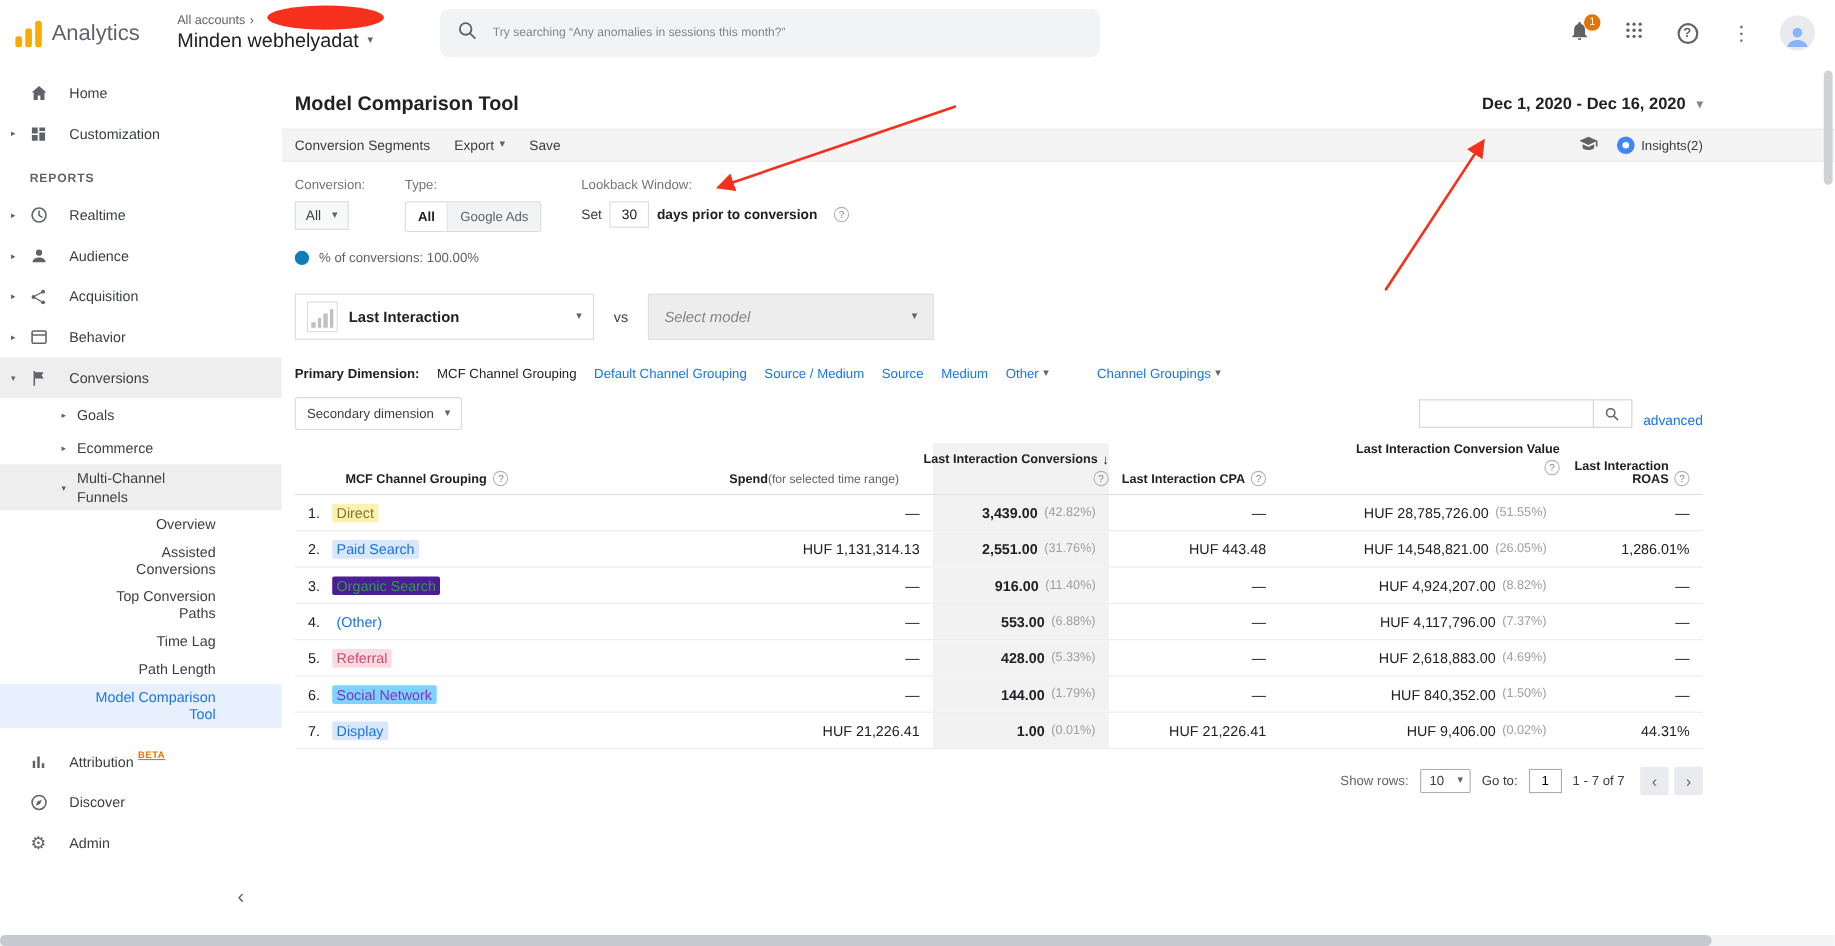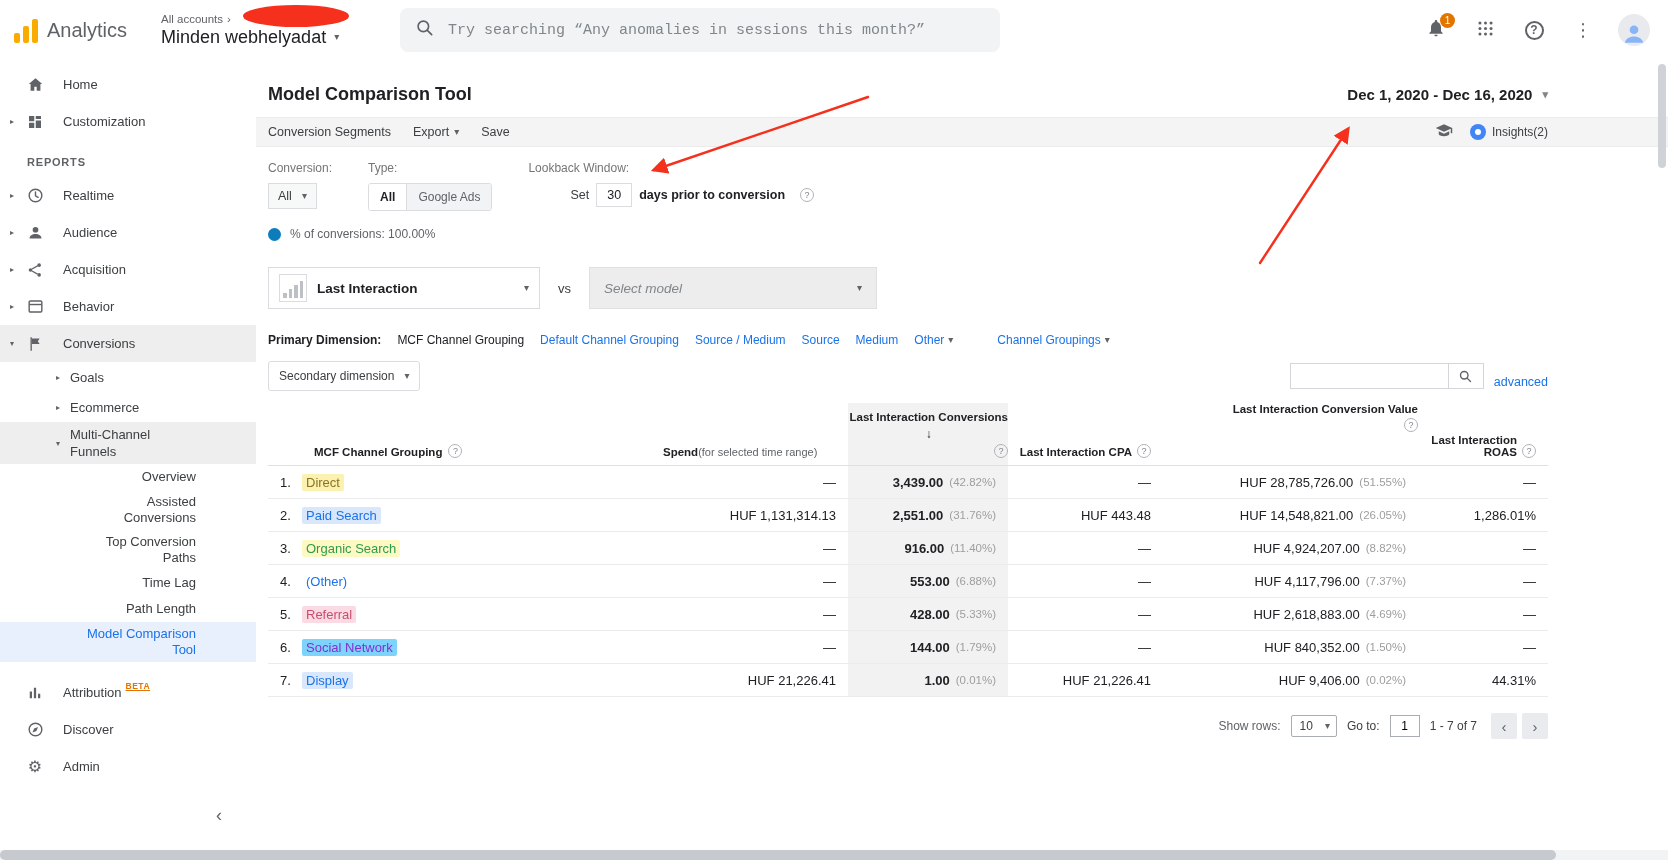--- a/index.html
+++ b/index.html
@@ -11,21 +11,21 @@
   .logo-area { display:flex; align-items:center; gap:9px; padding-left:14px; }
   .ga-bars { display:flex; align-items:flex-end; gap:3px; height:26px; }
   .ga-bars i { display:block; width:6px; border-radius:2px; background:#f9ab00; }
   .b1{height:10px} .b2{height:17px} .b3{height:24px; background:#e37400;}
   .app-name { font-size:20px; color:#5f6368; }
   .account-block { margin-left:34px; }
   .breadcrumb { font-size:11.5px; color:#5f6368; display:flex; align-items:center; gap:4px; }
   .account-title { font-size:18px; color:#202124; display:flex; align-items:center; gap:8px; margin-top:2px; cursor:pointer; }
   .caret { color:#5f6368; font-size:10px; line-height:1; }
   .searchbar { position:absolute; left:400px; top:8px; width:600px; height:44px; background:#f1f3f4; border-radius:8px; display:flex; align-items:center; gap:13px; padding-left:15px; }
-  .searchbar input { border:none; outline:none; background:transparent; font-family:Liberation Mono, monospace; font-size:15px; color:#3c4043; width:520px; }
+  .searchbar input { border:none; outline:none; background:transparent; font-family:Liberation Sans, sans-serif; font-size:11px; color:#3c4043; width:520px; }
   .searchbar input::placeholder { color:#80868b; }
   .topbar-right { margin-left:auto; display:flex; align-items:center; gap:21px; padding-right:18px; }
   .iconbtn { position:relative; display:flex; align-items:center; justify-content:center; width:28px; height:28px; cursor:pointer; }
   .badge { position:absolute; top:-3px; right:-5px; min-width:15px; height:15px; border-radius:8px; color:#fff; font-size:10px; display:flex; align-items:center; justify-content:center; padding:0 3px; }
   .helpcirc { width:19px; height:19px; border:2px solid #5f6368; border-radius:50%; color:#5f6368; font-size:12px; font-weight:bold; display:flex; align-items:center; justify-content:center; }
   .dots3 { font-size:18px; color:#5f6368; }
   .avatar { width:32px; height:32px; border-radius:50%; background:#e8eaed; display:flex; align-items:flex-end; justify-content:center; overflow:hidden; cursor:pointer; }
 
   
   .sidebar { position:absolute; left:0; top:60px; bottom:10px; width:256px; background:#fff; padding-top:6px; font-size:13px; color:#3c4043; z-index:4; }
@@ -58,36 +58,36 @@
   .ins-dot i { width:6px; height:6px; background:#fff; border-radius:50%; display:block; }
   .pad { padding:0 120px 0 12px; }
 
   .filters { display:flex; gap:36px; margin-top:14px; align-items:flex-start; }
   .f-label { font-size:12px; color:#757575; margin-bottom:8px; }
   .select-fake { display:inline-flex; align-items:center; gap:10px; padding:5px 9px; border:1px solid #dadce0; background:#f7f8f8; font-size:12.5px; color:#3c4043; cursor:pointer; }
   .toggle { display:inline-flex; border:1px solid #dadce0; border-radius:3px; overflow:hidden; font-size:12px; }
   .tg { padding:6px 11px; cursor:pointer; }
   .tg.on { background:#fff; font-weight:bold; color:#202124; border-right:1px solid #dadce0; }
   .tg.off { background:#f1f3f4; color:#5f6368; }
-  .lookback { display:flex; align-items:center; gap:7px; font-size:12.5px; color:#3c4043; margin-top:2px;margin-left:42px; }
+  .lookback { display:flex; align-items:center; gap:7px; font-size:12.5px; color:#3c4043; margin-top:2px; }
   .lb-input { width:36px; height:24px; border:1px solid #dadce0; text-align:center; font-size:12.5px; color:#202124; font-family:inherit; }
   .lb-suffix { font-weight:bold; color:#202124; }
   .help-q { display:inline-flex; width:14px; height:14px; border:1px solid #b0b3b8; border-radius:50%; color:#80868b; font-size:9px; align-items:center; justify-content:center; flex:none; font-weight:normal; font-style:normal; }
   .pct-row { display:flex; align-items:center; gap:9px; margin-top:16px; font-size:12px; color:#5f6368; }
   .seg-dot { width:13px; height:13px; border-radius:50%; flex:none; }
 
   .model-row { display:flex; align-items:center; margin-top:26px; }
   .model-box { width:272px; height:42px; border:1px solid #dadce0; background:#fff; display:flex; align-items:center; gap:10px; padding:0 10px; cursor:pointer; }
   .mini-chart { width:28px; height:28px; border:1px solid #dadce0; display:flex; align-items:flex-end; gap:2px; padding:3px; }
   .mini-chart i { display:block; width:4px; background:#bdc1c6; }
   .mc1{height:5px} .mc2{height:9px} .mc3{height:13px} .mc4{height:17px; background:#5f6368;}
   .model-name { font-size:13.5px; font-weight:bold; color:#202124; }
   .model-box .caret { margin-left:auto; }
   .vs { margin:0 18px; font-size:13px; color:#3c4043; }
-  .model-box.ph { width:288px; background:#ededed; border-color:#e0e0e0; padding:0 14px; }
+  .model-box.ph { width:260px; background:#ededed; border-color:#e0e0e0; padding:0 14px; }
   .ph-text { font-size:13.5px; color:#80868b; font-style:italic; }
 
   .pdim-row { display:flex; align-items:center; gap:16px; margin-top:24px; font-size:12px; }
   .pdim-label { font-weight:bold; color:#202124; }
   .pdim-sel { color:#202124; }
   .pdim-link { color:#1a73e8; cursor:pointer; display:flex; align-items:center; gap:4px; }
   .pdim-gap { margin-left:28px; }
 
   .sdim-row { display:flex; align-items:center; margin-top:14px; }
   .btn-outline { display:inline-flex; align-items:center; gap:10px; padding:7px 10px; border:1px solid #dadce0; border-radius:3px; background:#fff; font-size:12px; color:#3c4043; cursor:pointer; }
@@ -97,21 +97,21 @@
   .advanced { color:#1a73e8; font-size:12.5px; margin-left:10px; cursor:pointer; }
 
   .tbl { margin-top:12px; }
   .trow { display:grid; grid-template-columns:34px 1fr 185px 160px 155px 255px 130px; }
   .thead { border-bottom:1px solid #e0e0e0; font-size:11.5px; font-weight:bold; color:#202124; }
   .thead > div { padding-bottom:7px; display:flex; align-items:flex-end; }
   .th-chan { gap:6px; padding-left:12px; align-items:center; }
   .th-spend { flex-direction:row; align-items:flex-end; padding-right:12px; }
   .spend-sub { font-weight:normal; color:#5f6368; font-size:11px; margin-top:2px; }
   .th-conv { flex-direction:column; align-items:center; background:#f2f2f2; padding-top:8px; gap:3px; }
-  .lbl-row { display:flex; align-items:center; gap:4px; white-space:nowrap;flex-direction:column; }
+  .lbl-row { display:flex; align-items:center; gap:4px; white-space:nowrap; }
   .sort-arr { font-size:12px; font-weight:bold; }
   .th-right { justify-content:flex-end; gap:5px; padding-right:12px; text-align:right; align-items:center; }
   .th-val { flex-direction:column; align-items:center; gap:3px; }
   .brow { height:33px; border-bottom:1px solid #ebebeb; font-size:13px; color:#202124; }
   .brow > div { display:flex; align-items:center; }
   .c-num { padding-left:12px; }
   .chip { display:inline-block; padding:1px 4px; border-radius:2px; font-size:13px; cursor:pointer; }
   .c-r { justify-content:flex-end; padding-right:12px; text-align:right; }
   .c-conv { justify-content:flex-end; padding-right:12px; background:#f2f2f2; font-weight:bold; }
   .pct { color:#9e9e9e; font-size:11.5px; margin-left:6px; font-weight:normal; }
@@ -508,21 +508,21 @@
         <div class="c-r">HUF 443.48</div>
         <div class="c-r">
             <span>HUF 14,548,821.00</span>
             <span class="pct">(26.05%)</span>
           </div>
         <div class="c-r">1,286.01%</div>
       </div>
       <div class="trow brow">
         <div class="c-num">3.</div>
         <div>
-            <span class="chip" style="background-color: #fef9c3; color: rgb(46, 155, 78);">Organic Search</span>
+            <span class="chip" style="background-color: #4c1d95; color: rgb(46, 155, 78);">Organic Search</span>
           </div>
         <div class="c-r">—</div>
         <div class="c-conv">
             <span>916.00</span>
             <span class="pct">(11.40%)</span>
           </div>
         <div class="c-r">—</div>
         <div class="c-r">
             <span>HUF 4,924,207.00</span>
             <span class="pct">(8.82%)</span>

